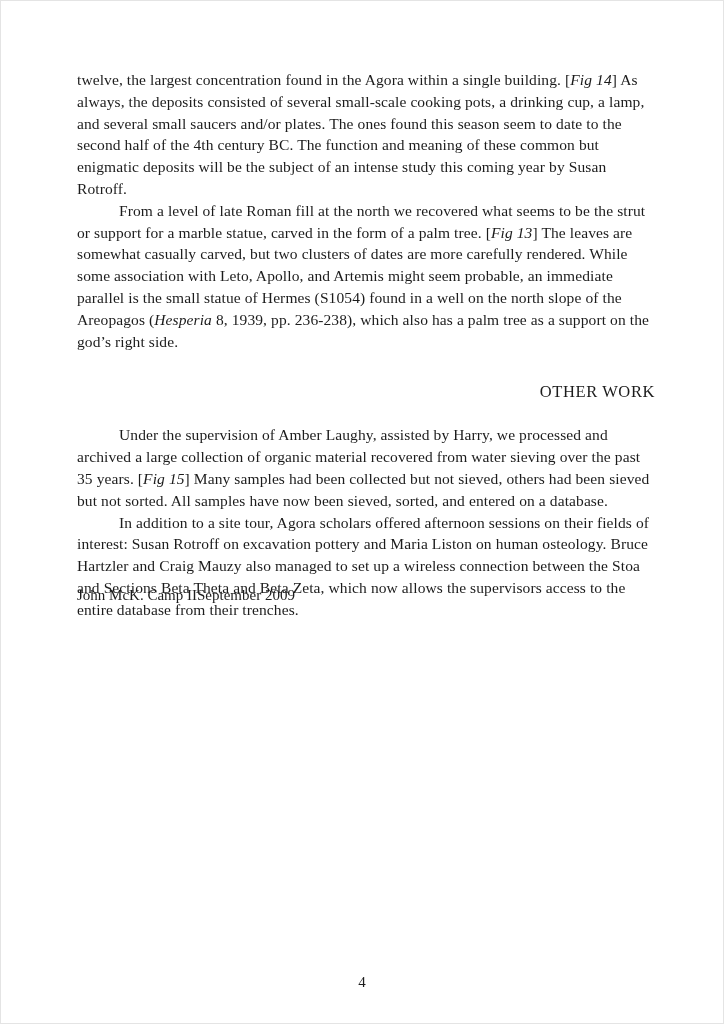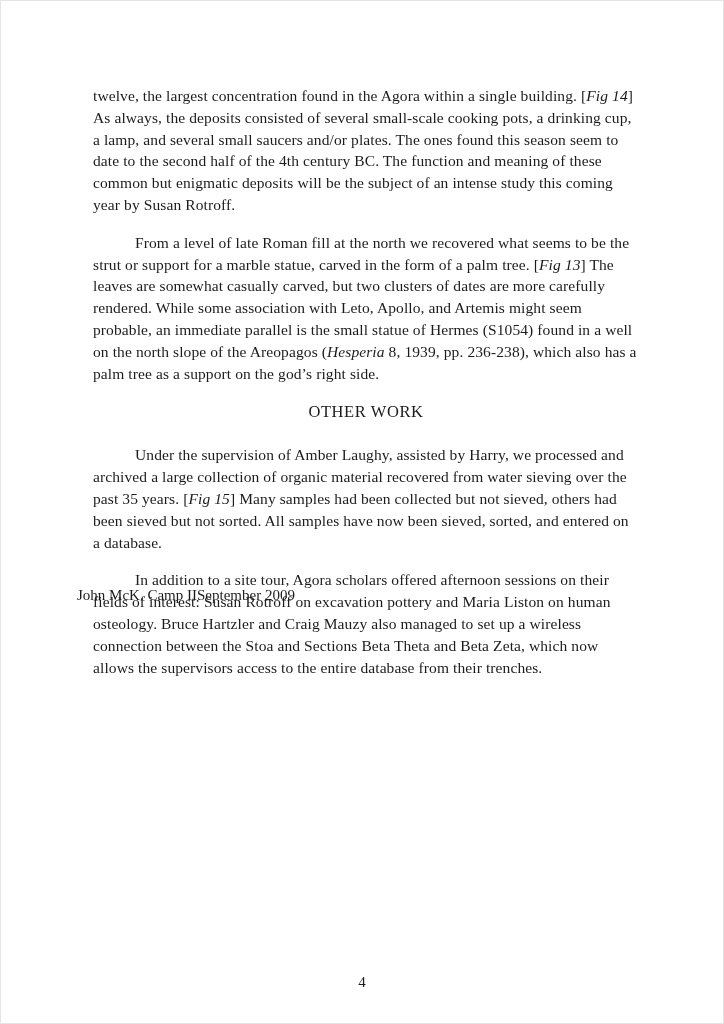--- a/index.html
+++ b/index.html
@@ -18,39 +18,39 @@
     color: #1c1c1c;
     overflow: hidden;
   }
   .content {
     position: absolute;
     left: 76px;
     top: 68px;
     width: 578px;
   }
   .para {
-    margin: 16px;
+    margin: 0;
     font-size: 15.5px;
     line-height: 21.8px;
     text-align: left;
     letter-spacing: 0.1px;
   }
   .para.indent {
     text-indent: 42px;
   }
   .it {
     font-style: italic;
   }
   .section-heading {
-    margin: 15px 0 20px 0;
+    margin: 28px 0 20px 0;
     font-size: 16.5px;
     line-height: 24px;
     font-weight: normal;
     letter-spacing: 0.6px;
-    text-align: center;
+    text-align: right;
   }
   .signature {
     position: absolute;
     left: 76px;
     top: 584px;
     width: 578px;
     display: flex;
     font-size: 15px;
     line-height: 21.8px;
   }

